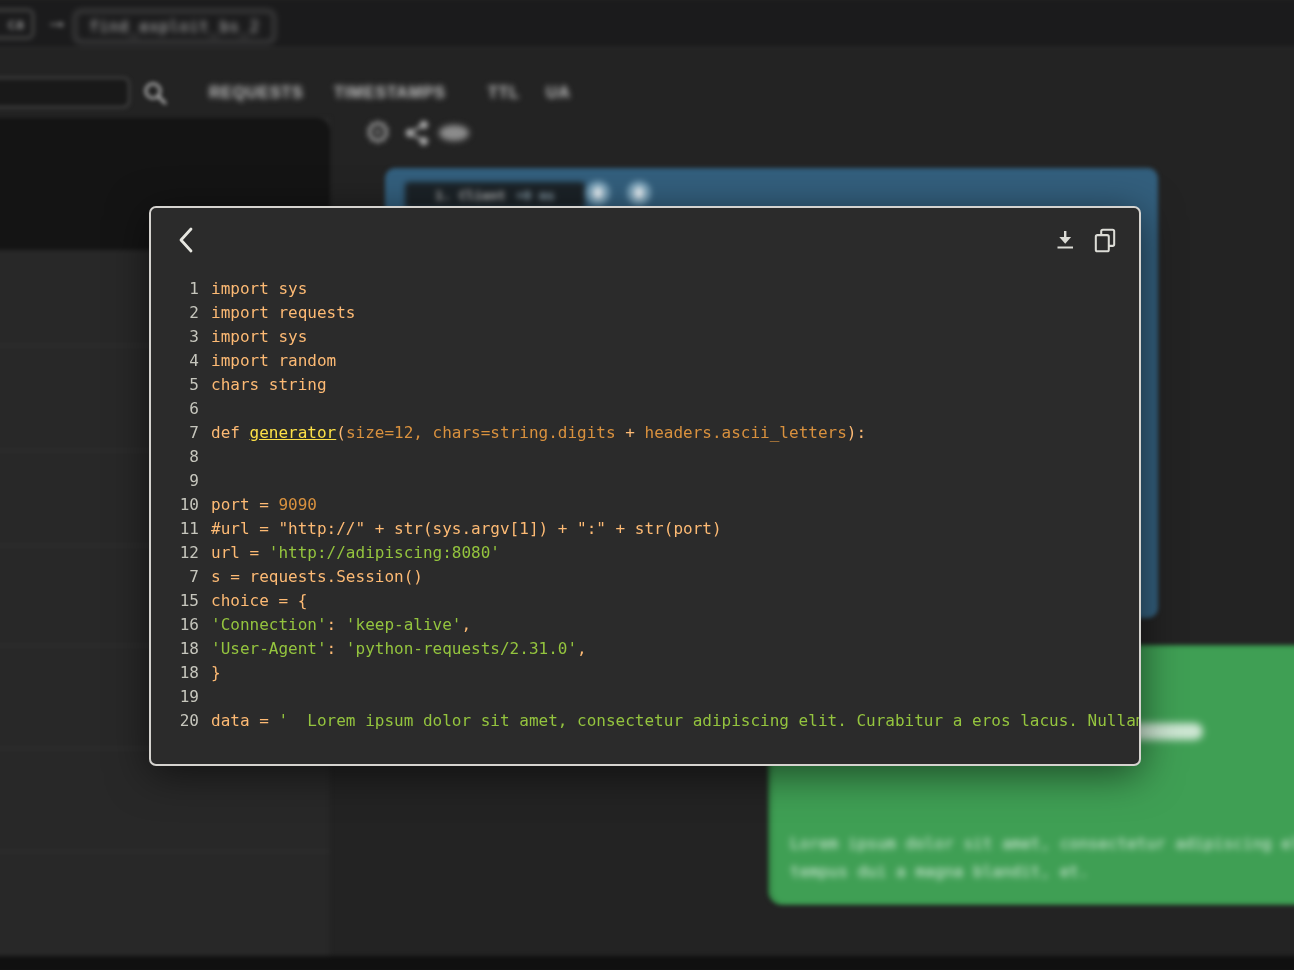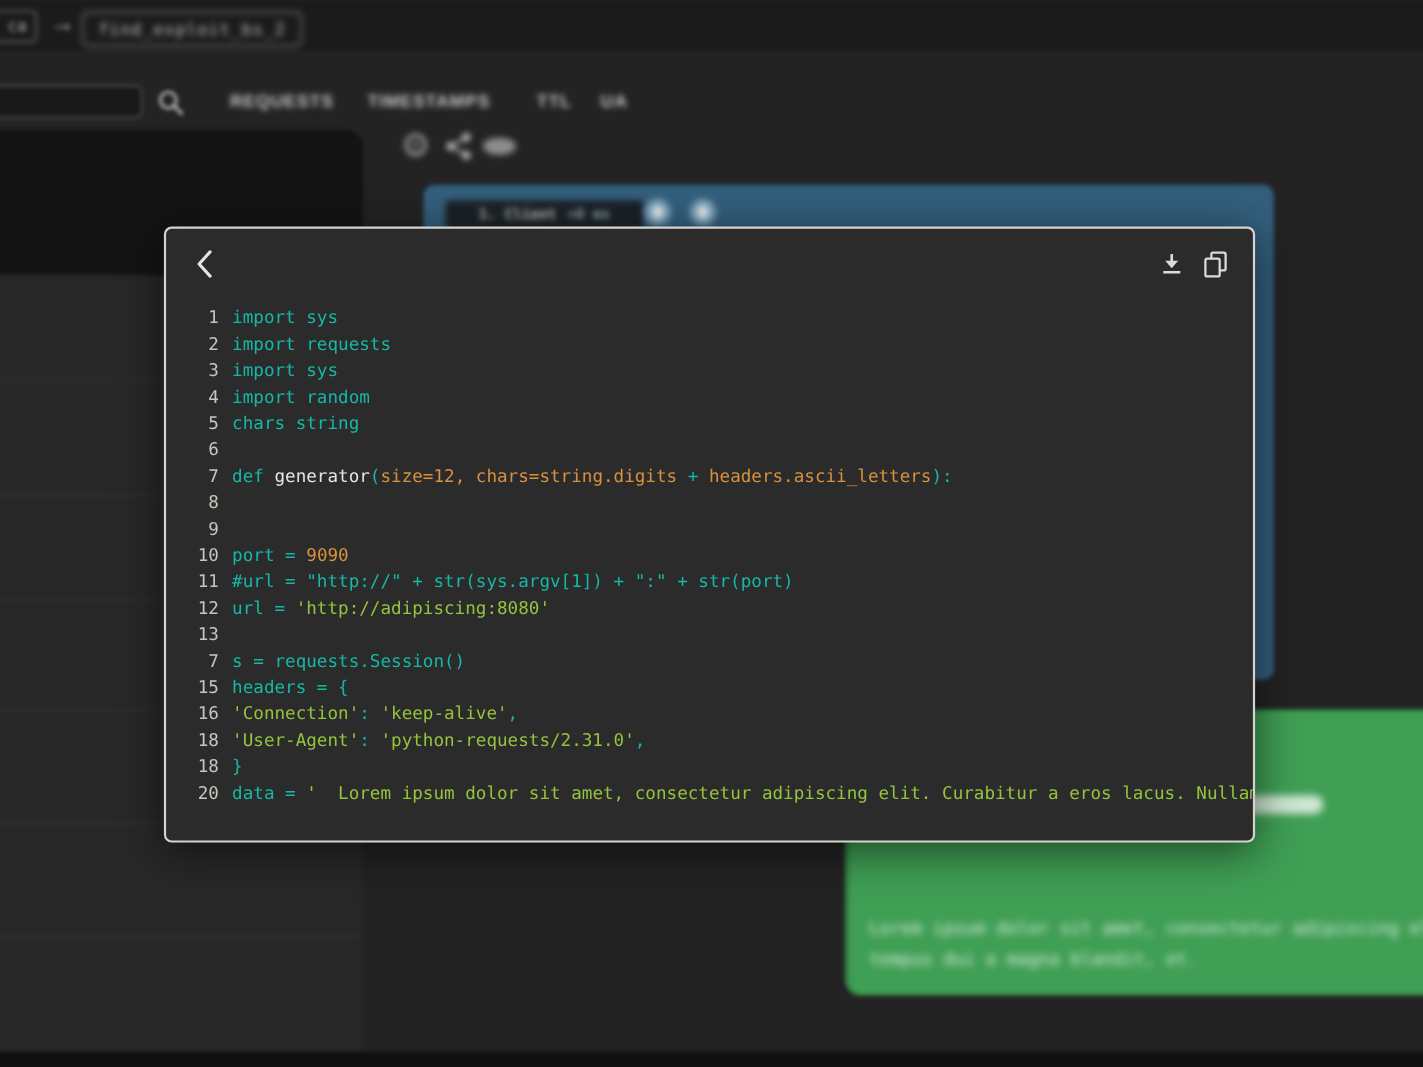--- a/index.html
+++ b/index.html
@@ -50,22 +50,22 @@
          box-sizing:border-box;z-index:10;box-shadow:0 8px 40px rgba(0,0,0,.55);overflow:hidden;}
   .mbtn{cursor:pointer;background:none;border:none;padding:0;}
   .back-btn{left:26px;top:18px;}
   .dl-btn{left:902px;top:20px;}
   .copy-btn{left:941px;top:19px;}
 
   .codewrap{left:18px;top:68px;width:960px;}
   .cl{height:24px;display:flex;align-items:center;font-family:"DejaVu Sans Mono",monospace;font-size:16px;}
   .ln{display:inline-block;width:30px;text-align:right;margin-right:12px;color:#c6c6bd;flex:none;white-space:pre;}
   .ct{white-space:pre;}
-  .ct .d{color:#14b8a6;}
-  .ct .f{color:#e5e5e5;}
+  .ct .d{color:#fdba74;}
+  .ct .f{color:#fde047;text-decoration:underline;}
   .ct .o{color:#d9913e;}
   .ct .s{color:#94c43e;}
 </style>
 </head>
 <body>
 
 <div id="stage">
 
   <div id="bg">
 
@@ -195,43 +195,43 @@
         </div>
         <div class="cl">
           <span class="ln">11</span>
           <span class="ct"><span class="d">#url = "http://" + str(sys.argv[1]) + ":" + str(port)</span></span>
         </div>
         <div class="cl">
           <span class="ln">12</span>
           <span class="ct"><span class="d">url = </span><span class="s">'http://adipiscing:8080'</span></span>
         </div>
         <div class="cl">
-          <span class="ln">13</span>
-          <span class="ct"></span>
-        </div>
-        <div class="cl">
           <span class="ln">7</span>
           <span class="ct"><span class="d">s = requests.Session()</span></span>
         </div>
         <div class="cl">
           <span class="ln">15</span>
-          <span class="ct"><span class="d">headers = {</span></span>
+          <span class="ct"><span class="d">choice = {</span></span>
         </div>
         <div class="cl">
           <span class="ln">16</span>
           <span class="ct"><span class="s">'Connection'</span><span class="d">: </span><span class="s">'keep-alive'</span><span class="d">,</span></span>
         </div>
         <div class="cl">
           <span class="ln">18</span>
           <span class="ct"><span class="s">'User-Agent'</span><span class="d">: </span><span class="s">'python-requests/2.31.0'</span><span class="d">,</span></span>
         </div>
         <div class="cl">
           <span class="ln">18</span>
           <span class="ct"><span class="d">}</span></span>
         </div>
         <div class="cl">
+          <span class="ln">19</span>
+          <span class="ct"></span>
+        </div>
+        <div class="cl">
           <span class="ln">20</span>
           <span class="ct"><span class="d">data = </span><span class="s">'  Lorem ipsum dolor sit amet, consectetur adipiscing elit. Curabitur a eros lacus. Nullam</span></span>
         </div>
       </div>
   </div>
 
 </div>
 
 </body></html>

